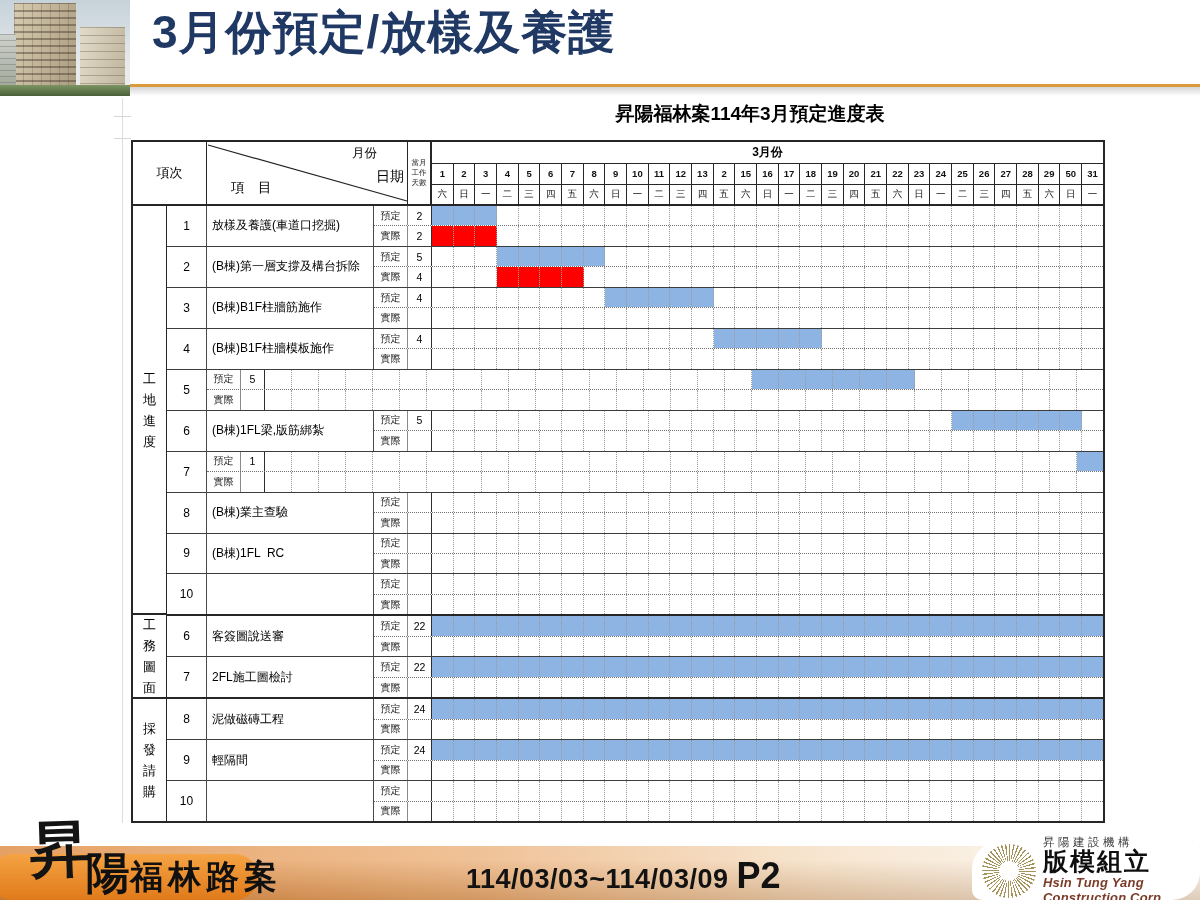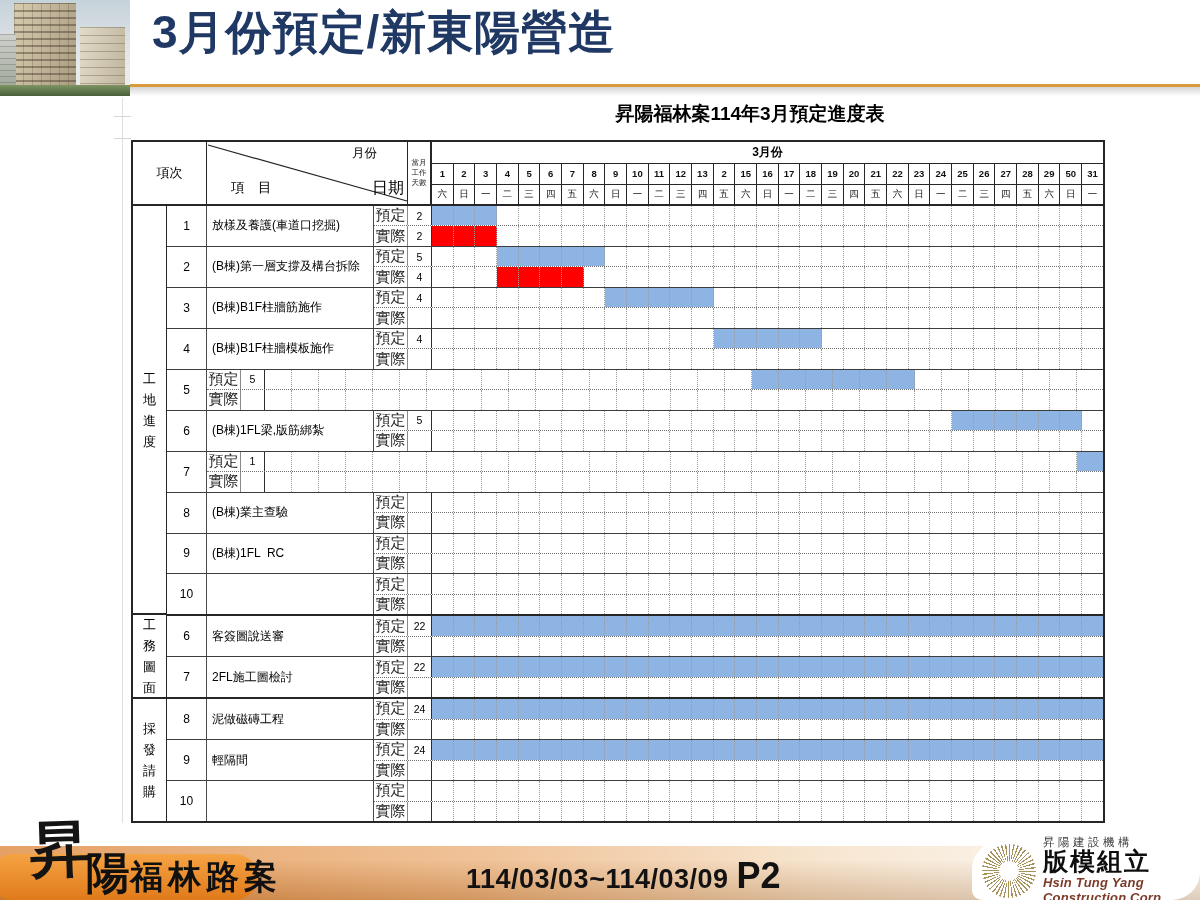--- a/index.html
+++ b/index.html
@@ -32,21 +32,21 @@
   
   .gantt{position:absolute;left:131px;top:140px;width:974px;height:683px;border:2px solid #262626;
     background:#fff;box-sizing:border-box;display:flex;flex-direction:column;}
   .ghead{height:62px;min-height:62px;display:flex;border-bottom:2px solid #262626;box-sizing:content-box;}
   .h-itemno{width:74px;min-width:74px;border-right:1px solid #262626;display:flex;align-items:center;
     justify-content:center;font-size:13px;box-sizing:border-box;}
   .h-diag{width:201px;min-width:201px;position:relative;border-right:1px solid #262626;box-sizing:border-box;}
   .h-diag svg{position:absolute;left:0;top:0;}
   .h-month{position:absolute;right:30px;top:3px;font-size:12.5px;}
   .h-item{position:absolute;left:24px;bottom:7px;font-size:13.5px;}
-  .h-date{position:absolute;right:3px;bottom:5px;font-size:16px;font-family:Liberation Serif, serif;}
+  .h-date{position:absolute;right:3px;bottom:18px;font-size:14px;font-family:Liberation Serif, serif;}
   .h-wd{width:24px;min-width:24px;border-right:2px solid #262626;display:flex;align-items:center;justify-content:center;
     text-align:center;font-size:7.5px;line-height:1.35;white-space:pre-line;color:#222;box-sizing:border-box;}
   .h-days{flex:1;display:flex;flex-direction:column;}
   .h-mlabel{height:22px;min-height:22px;display:flex;align-items:center;justify-content:center;
     font-size:12px;font-weight:700;border-bottom:1px solid #262626;box-sizing:border-box;}
   .h-nums,.h-wks{display:flex;flex:1;}
   .h-nums{border-bottom:1px solid #262626;}
   .dh{flex:1;display:flex;align-items:center;justify-content:center;font-size:9.5px;font-weight:700;
     border-right:1px solid #262626;box-sizing:border-box;color:#111;}
   .dh:last-child{border-right:none;}
@@ -61,21 +61,21 @@
   .trow:last-child{border-bottom:none;}
   .sec-b2{border-bottom:2px solid #262626;}
   .num-cell{width:40px;min-width:40px;border-right:1px solid #4a4a4a;display:flex;align-items:center;
     justify-content:center;font-size:12px;box-sizing:border-box;}
   .item-cell{width:167px;min-width:167px;border-right:1px solid #4a4a4a;display:flex;align-items:center;
     padding-left:5px;font-size:12px;box-sizing:border-box;overflow:hidden;white-space:pre;}
   .subcol{flex:1;display:flex;flex-direction:column;}
   .subrow{flex:1;display:flex;box-sizing:border-box;}
   .dotb{border-bottom:1px dotted #6f6f6f;}
   .pa-cell{width:34px;min-width:34px;border-right:1px solid #8a8a8a;display:flex;align-items:center;
-    justify-content:center;font-size:15px;color:#1a1a1a;box-sizing:border-box;}
+    justify-content:center;font-size:10px;color:#1a1a1a;box-sizing:border-box;}
   .cnt-cell{width:24px;min-width:24px;border-right:1.5px solid #2e2e2e;display:flex;align-items:center;
     justify-content:center;font-size:10.5px;box-sizing:border-box;}
   .dgrid{flex:1;display:flex;}
   .dcell{flex:1;border-right:1px dotted #9a9a9a;box-sizing:border-box;}
   .dcell:last-child{border-right:none;}
   
   .foot-band{position:absolute;left:0;top:846px;width:1200px;height:54px;
     background-image:
       linear-gradient(to top, rgba(120,55,0,.22), rgba(255,255,255,.20) 75%),
       linear-gradient(to right,#DF8A3E,#ECB37E 40%,#F5DFC4 68%,#FAF3EA 90%,#FBF6EF);}
@@ -105,21 +105,21 @@
 
 <div id="slide">
 
   <div class="building">
     <div class="bldg1"></div>
     <div class="bldg2"></div>
     <div class="bldg3"></div>
     <div class="green"></div>
   </div>
 
-  <div class="page-title">3月份預定/新東陽營造</div>
+  <div class="page-title">3月份預定/放樣及養護</div>
   <div class="rule" style="background:#D99A3C;"></div>
   <div class="rule-shadow"></div>
   <div class="table-title">昇陽福林案114年3月預定進度表</div>
 
   <div class="xl-v"></div>
   <div class="xl-h1"></div>
   <div class="xl-h2"></div>
 
   <div class="gantt">
     <div class="ghead">

